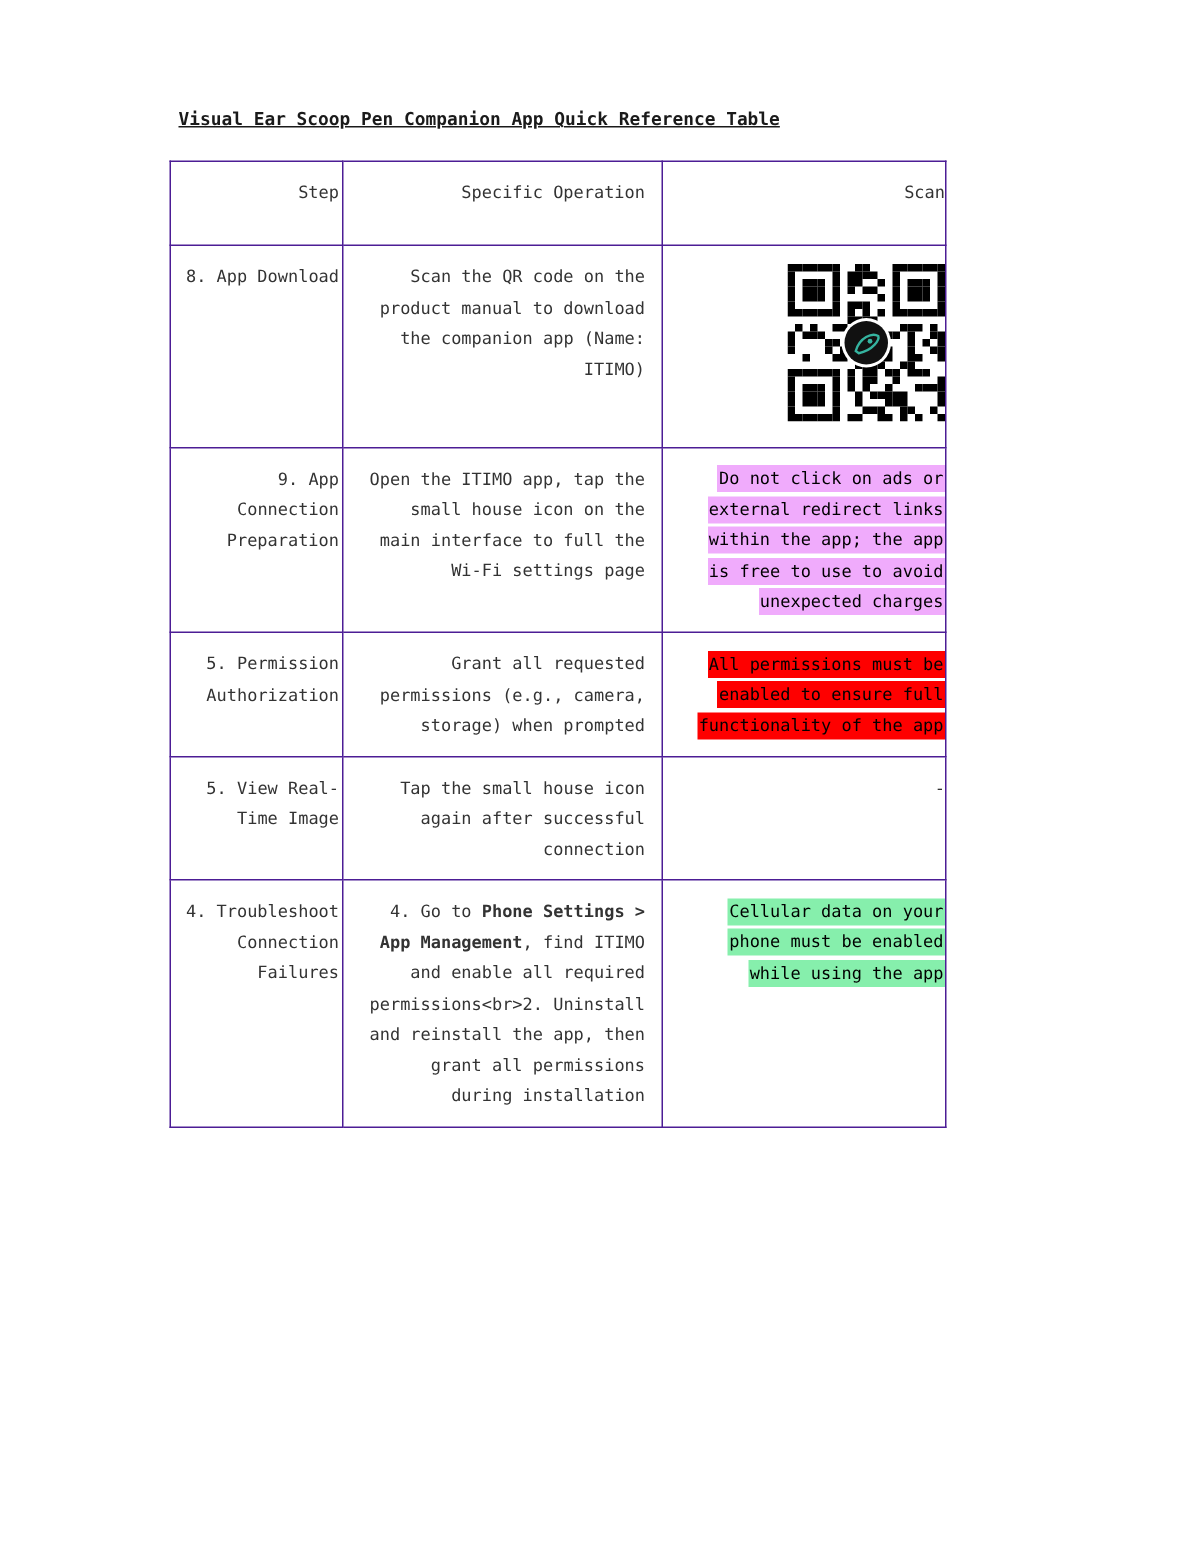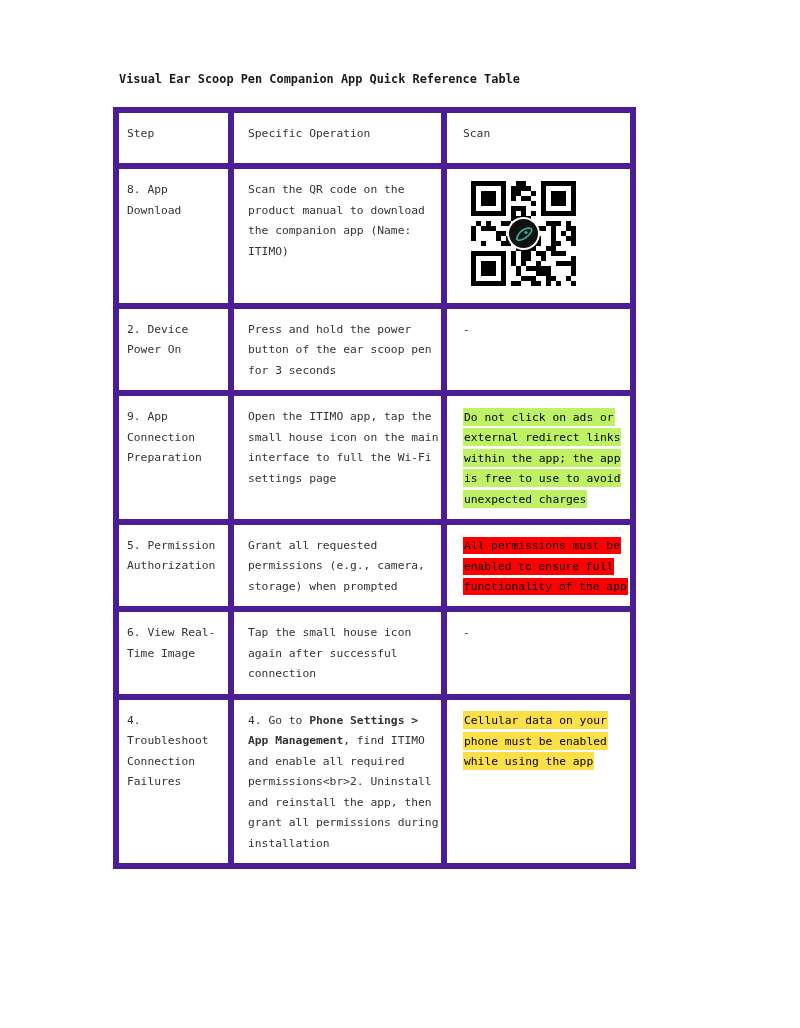--- a/index.html
+++ b/index.html
@@ -5,35 +5,35 @@
   html,body{margin:0;padding:0;background:#ffffff;}
   body{
     width:800px;height:1028px;overflow:hidden;
     font-family:"DejaVu Sans Mono","Liberation Mono",monospace;
     color:#333333;
     -webkit-font-smoothing:antialiased;
   }
   .page{padding:72px 0 0 113px;}
   .doc-title{
     font-size:11.9px;font-weight:bold;color:#1a1a1a;
-    margin:0 0 20px 6px;line-height:15px;white-space:nowrap;
+    margin:0 0 20px 6px;line-height:15px;white-space:nowrap;text-decoration:underline;
   }
   table.ref{
     border-collapse:collapse;table-layout:fixed;width:517px;
   }
   col.w1{width:115px}col.w2{width:213px}col.w3{width:189px}
   th,td{
-    border:6px solid #4c1d95;
-    vertical-align:top;text-align:left;
+    border:1px solid #4c1d95;
+    vertical-align:top;text-align:right;
     font-size:11.3px;font-weight:normal;line-height:20.5px;
     word-wrap:break-word;
   }
   th{height:56px;box-sizing:border-box;}
   .c-step{padding:11px 2px 8px 8px;}
-  .c-op{padding:11px 0 9px 14px;}
+  .c-op{padding:11px 11px 9px 14px;}
   .c-notes{padding:11px 0 9px 16px;}
   .b{font-weight:bold;}
   .hl{
     color:#000000;
     padding:2.5px 1px;
     box-decoration-break:clone;
     -webkit-box-decoration-break:clone;
   }
   .qr-wrap{display:inline-block;margin:1px 0 0 8px;line-height:0;}
 </style>
@@ -283,39 +283,34 @@
                   <rect x="85" y="100" width="5" height="5"></rect>
                   <rect x="100" y="100" width="5" height="5"></rect>
                 </g>
                 <circle cx="52.5" cy="52.5" r="16.5" fill="#ffffff"></circle>
                 <circle cx="52.5" cy="52.5" r="14.5" fill="#111111"></circle>
                 <path d="M45.5 58 C48 49 56.5 45.5 60.5 48 C61.5 50.5 57 57.5 47.5 59.5 Z" fill="none" stroke="#35b39f" stroke-width="1.6"></path>
                 <circle cx="55" cy="51.5" r="1.6" fill="#35b39f"></circle>
               </svg></span></td>
         </tr>
         <tr>
-          <td class="c-step">2. Device Power On</td>
-          <td class="c-op"><span class="">Press and hold the power button of the ear scoop pen for 3 seconds</span></td>
-          <td class="c-notes"><span>-</span></td>
-        </tr>
-        <tr>
           <td class="c-step">9. App Connection Preparation</td>
           <td class="c-op"><span class="">Open the ITIMO app, tap the small house icon on the main interface to full the Wi-Fi settings page</span></td>
-          <td class="c-notes"><span class="hl" style="background-color: #bef264; color: rgb(0, 0, 0);">Do not click on ads or external redirect links within the app; the app is free to use to avoid unexpected charges</span></td>
+          <td class="c-notes"><span class="hl" style="background-color: #f0abfc; color: rgb(0, 0, 0);">Do not click on ads or external redirect links within the app; the app is free to use to avoid unexpected charges</span></td>
         </tr>
         <tr>
           <td class="c-step">5. Permission Authorization</td>
           <td class="c-op"><span class="">Grant all requested permissions (e.g., camera, storage) when prompted</span></td>
-          <td class="c-notes"><span class="hl" style="background-color: rgb(254, 0, 0); color: rgb(0, 0, 0); font-family: Liberation Mono, monospace;">All permissions must be enabled to ensure full functionality of the app</span></td>
-        </tr>
-        <tr>
-          <td class="c-step">6. View Real-Time Image</td>
+          <td class="c-notes"><span class="hl" style="background-color: rgb(254, 0, 0); color: rgb(0, 0, 0);">All permissions must be enabled to ensure full functionality of the app</span></td>
+        </tr>
+        <tr>
+          <td class="c-step">5. View Real-Time Image</td>
           <td class="c-op"><span class="">Tap the small house icon again after successful connection</span></td>
           <td class="c-notes"><span>-</span></td>
         </tr>
         <tr>
           <td class="c-step">4. Troubleshoot Connection Failures</td>
           <td class="c-op"><span class="">4. Go to </span><span class="b">Phone Settings &gt; App Management</span><span class="">, find ITIMO and enable all required permissions&lt;br&gt;2. Uninstall and reinstall the app, then grant all permissions during installation</span></td>
-          <td class="c-notes"><span class="hl" style="background-color: #fde047; color: rgb(0, 0, 0);">Cellular data on your phone must be enabled while using the app</span></td>
+          <td class="c-notes"><span class="hl" style="background-color: #86efac; color: rgb(0, 0, 0);">Cellular data on your phone must be enabled while using the app</span></td>
         </tr>
       </tbody>
   </table>
 </div>
 
 </body></html>

